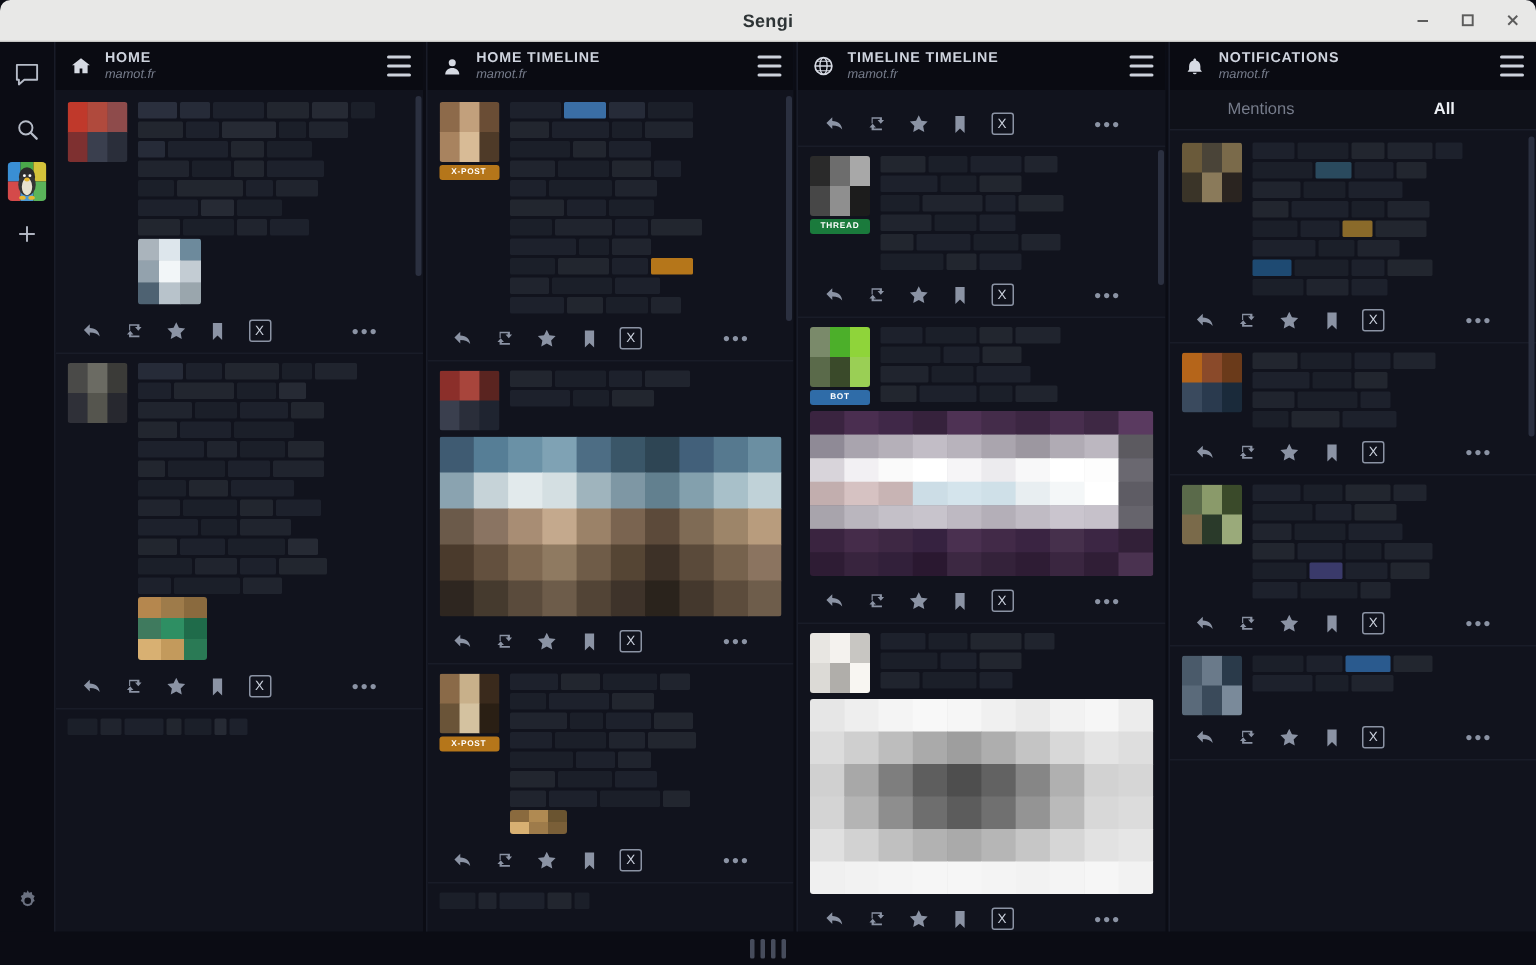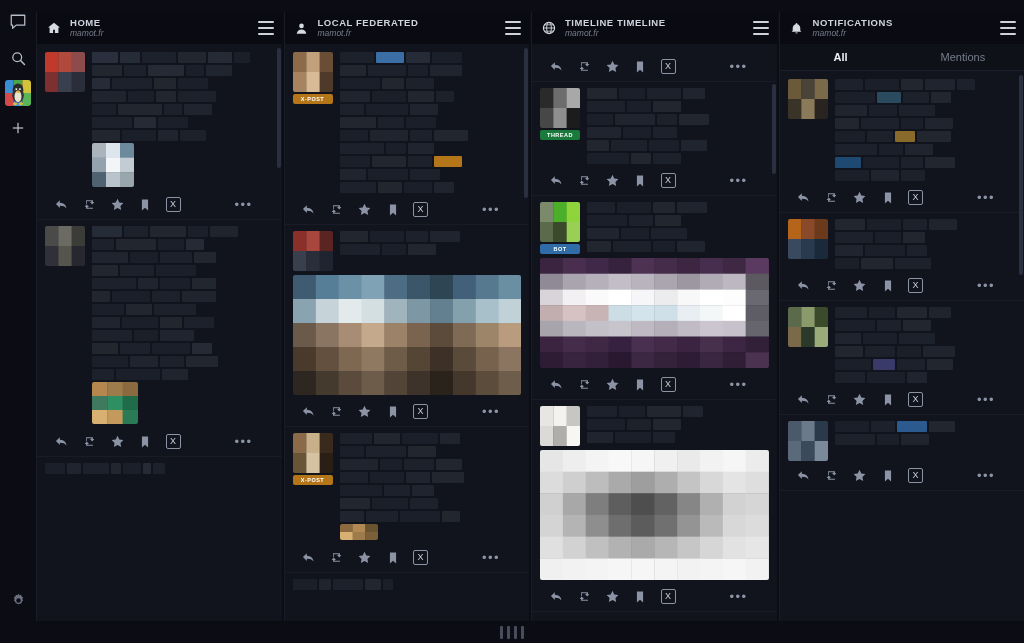--- a/index.html
+++ b/index.html
@@ -46,21 +46,21 @@
   }
   .rail .ricon svg{display:block;}
   .avatar-rail{
     width:26px;height:26px;margin-bottom:8px;border-radius:3px;overflow:hidden;
     position:relative;
   }
   .rail .settings{position:absolute;bottom:8px;left:50%;transform:translateX(-50%);
     width:26px;height:26px;display:flex;align-items:center;justify-content:center;color:#5a5f6b;}
 
   
-  .cols{flex:1 1 auto;display:flex;min-width:0;gap:2px;padding-right:0;margin-top:12px;}
+  .cols{flex:1 1 auto;display:flex;min-width:0;gap:2px;padding-right:0;}
   .col{
     flex:1 1 0;min-width:0;background:#11131d;
     display:flex;flex-direction:column;position:relative;overflow:hidden;
     border-left:1px solid #191c28;
   }
   .col-head{
     height:32px;flex:0 0 32px;background:#0a0b12;
     display:flex;align-items:center;padding:0 8px 0 10px;gap:8px;
   }
   .col-head .chicon{color:#d6dae3;display:flex;align-items:center;width:15px;}
@@ -108,20 +108,41 @@
   }
   .dragbar i{display:block;width:3px;height:13px;background:#464c5c;border-radius:1px;}
 
   .pixgrid{display:block;width:100%;height:100%;}
 </style>
 </head>
 <body>
 
 <div class="app">
 
+  <div class="titlebar">
+    <div class="title">Sengi</div>
+    <div class="winbtns">
+      <div class="winbtn">
+        <svg width="11" height="11" viewBox="0 0 11 11">
+            <line x1="2" y1="6" x2="9" y2="6" stroke="#5c5c5c" stroke-width="1.3"></line>
+          </svg>
+      </div>
+      <div class="winbtn">
+        <svg width="11" height="11" viewBox="0 0 11 11">
+            <rect x="2.2" y="2.2" width="6.6" height="6.6" fill="none" stroke="#5c5c5c" stroke-width="1.3"></rect>
+          </svg>
+      </div>
+      <div class="winbtn">
+        <svg width="11" height="11" viewBox="0 0 11 11">
+            <line x1="2.5" y1="2.5" x2="8.5" y2="8.5" stroke="#5c5c5c" stroke-width="1.3"></line>
+            <line x1="8.5" y1="2.5" x2="2.5" y2="8.5" stroke="#5c5c5c" stroke-width="1.3"></line>
+          </svg>
+      </div>
+    </div>
+  </div>
 
   <div class="main">
 
     <div class="rail">
       <div class="ricon">
         <svg width="18" height="18" viewBox="0 0 20 20">
           <path d="M2.5 2.5h15v11h-9.5l-4 3.5v-3.5h-1.5z" fill="none" stroke="#b6bcc8" stroke-width="1.4" stroke-linejoin="round"></path>
         </svg>
       </div>
       <div class="ricon">
@@ -432,21 +453,21 @@
         </div>
         <div class="col">
           <div class="col-head">
        <span class="chicon">
               <svg xmlns="http://www.w3.org/2000/svg" width="13" height="13" viewBox="0 0 20 20">
                 <circle cx="10" cy="6" r="3.6" fill="#d6dae3"></circle>
                 <path d="M2.8 18c0-4 3.2-6.6 7.2-6.6s7.2 2.6 7.2 6.6z" fill="#d6dae3"></path>
               </svg>
             </span>
        <div class="col-titles">
-         <div class="t">LOCAL FEDERATED</div>
+         <div class="t">HOME TIMELINE</div>
          <div class="s">mamot.fr</div>
        </div>
        <div class="burger">
               <i></i>
               <i></i>
               <i></i>
             </div>
      </div>
 
      <div class="stream">
@@ -1198,22 +1219,22 @@
          <div class="t">NOTIFICATIONS</div>
          <div class="s">mamot.fr</div>
        </div>
        <div class="burger">
               <i></i>
               <i></i>
               <i></i>
             </div>
      </div>
      <div class="tabs">
+            <div class="tab">Mentions</div>
             <div class="tab active">All</div>
-            <div class="tab">Mentions</div>
           </div>
      <div class="stream">
        <div class="post">
     <div class="row">
       <div class="pav">
         <div class="thumb">
                     <svg class="pixgrid" viewBox="0 0 3 2" preserveAspectRatio="none">
                       <rect x="0" y="0" width="1.02" height="1.02" fill="#6a5a3a"></rect>
                       <rect x="1" y="0" width="1.02" height="1.02" fill="#4a4438"></rect>
                       <rect x="2" y="0" width="1.02" height="1.02" fill="#7a6a4a"></rect>

